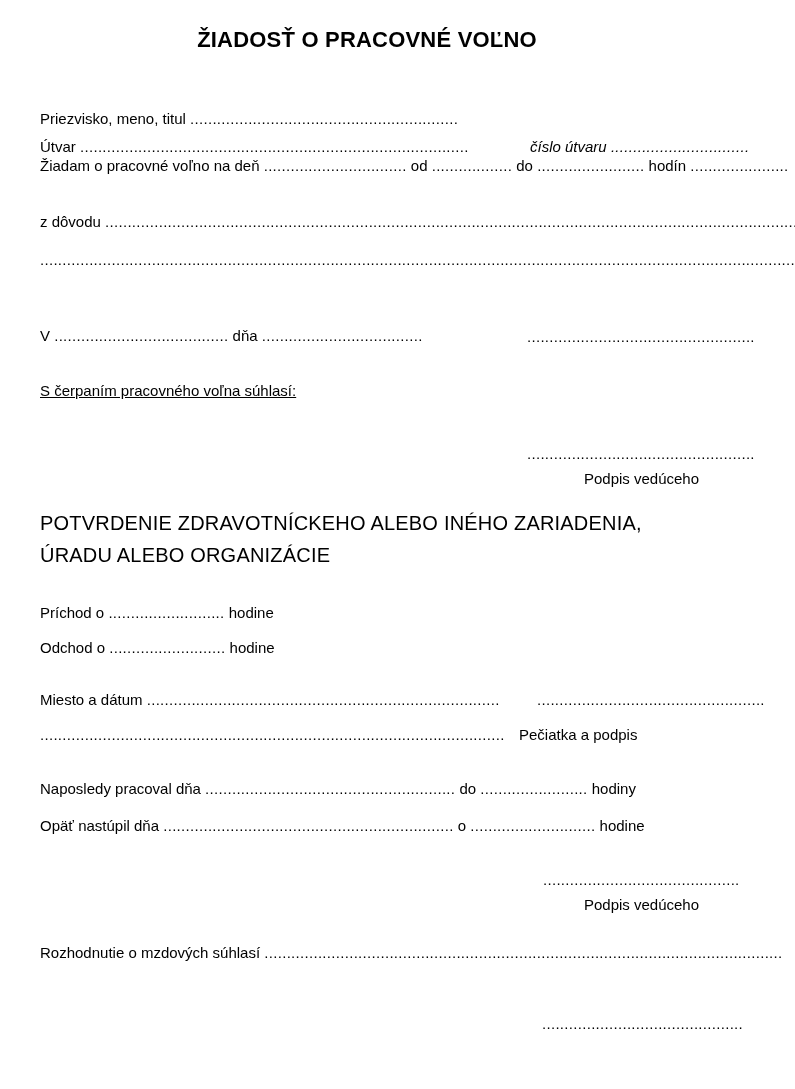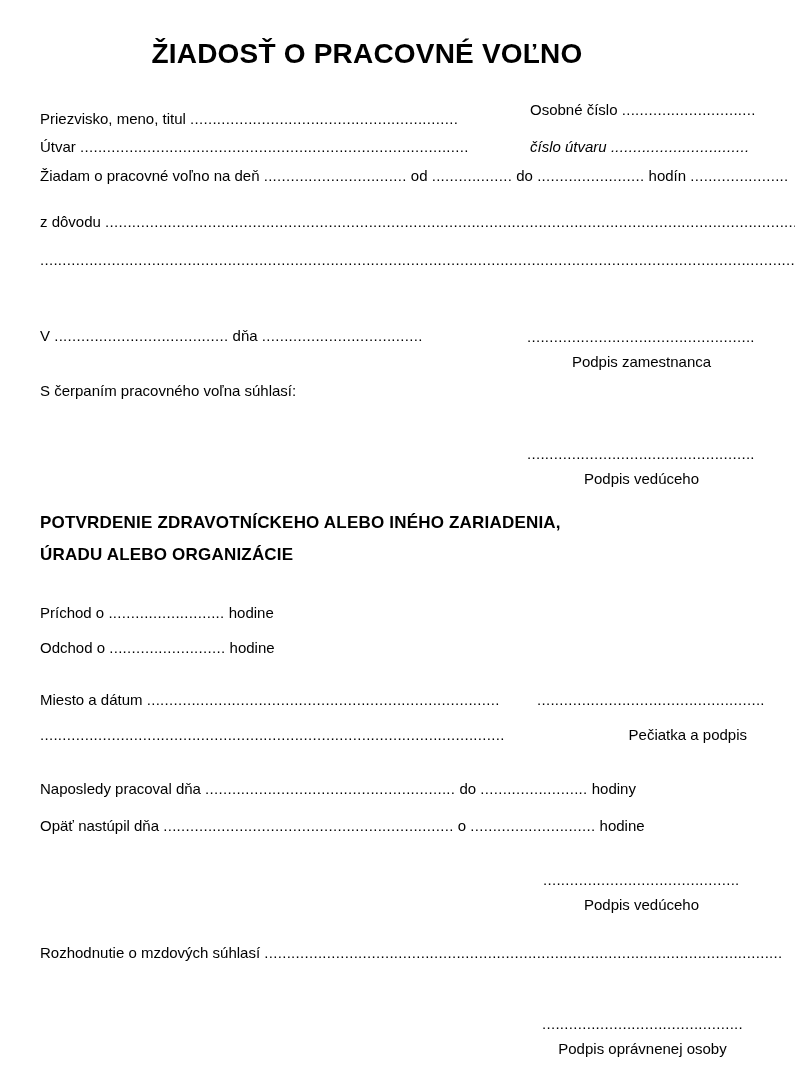--- a/index.html
+++ b/index.html
@@ -8,56 +8,52 @@
     width:795px;height:1089px;
     background:#ffffff;
     font-family:"Liberation Sans", sans-serif;
     font-size:15px;color:#000;
     overflow:hidden;
   }
   .line{position:absolute;white-space:nowrap;line-height:19px;}
   .dots{letter-spacing:.3px;}
   .title{
     position:absolute;top:27px;left:367px;transform:translateX(-50%);
-    font-size:28px;font-weight:bold;white-space:nowrap;letter-spacing:.2px;margin-top:11px;
+    font-size:22px;font-weight:bold;white-space:nowrap;letter-spacing:.2px;
   }
   .h2{
     position:absolute;top:507px;left:40px;right:30px;
-    font-size:17px;font-weight:bold;line-height:32px;letter-spacing:.2px;
+    font-size:20px;font-weight:normal;line-height:32px;letter-spacing:.2px;
   }
   .sig{position:absolute;text-align:center;line-height:19px;}
   .sig .sig-line{white-space:nowrap;overflow:hidden;}
   .sig .sig-label{margin-top:6px;white-space:nowrap;}
 </style>
 </head>
 <body>
 
 <div class="page">
 
   <div class="title">ŽIADOSŤ O PRACOVNÉ VOĽNO</div>
 
   <div class="line" style="top:109px;left:40px;">
     <span>Priezvisko, meno, titul</span>
     <span class="dots">............................................................</span>
   </div>
-  <div class="line" style="top:100px;left:530px;">
-    <span>Osobné číslo</span>
-    <span class="dots">..............................</span>
-  </div>
 
   <div class="line" style="top:137px;left:40px;text-align:center;">
     <span>Útvar</span>
     <span class="dots">.......................................................................................</span>
   </div>
   <div class="line" style="top:137px;left:530px;font-style:italic;">
     <span>číslo útvaru</span>
     <span class="dots">...............................</span>
   </div>
 
-  <div class="line" style="top:166px;left:40px;">
+  <div class="line" style="top:156px;left:40px;">
     <span>Žiadam o pracovné voľno na deň</span>
     <span class="dots">................................</span>
     <span>od</span>
     <span class="dots">..................</span>
     <span>do</span>
     <span class="dots">........................</span>
     <span>hodín</span>
     <span class="dots">......................</span>
   </div>
 
@@ -72,24 +68,23 @@
 
   <div class="line" style="top:326px;left:40px;">
     <span>V</span>
     <span class="dots">.......................................</span>
     <span>dňa</span>
     <span class="dots">....................................</span>
   </div>
 
   <div class="sig" style="top:327px;left:527px;width:229px;">
     <div class="sig-line dots">.......................................................</div>
-    <div class="sig-label">Podpis zamestnanca</div>
   </div>
 
-  <div class="line" style="top:381px;left:40px;">S čerpaním pracovného voľna súhlasí:</div>
+  <div class="line" style="top:381px;left:40px;text-decoration:underline;">S čerpaním pracovného voľna súhlasí:</div>
 
   <div class="sig" style="top:444px;left:527px;width:229px;">
     <div class="sig-line dots">.......................................................</div>
     <div class="sig-label">Podpis vedúceho</div>
   </div>
 
   <div class="h2">
     <div>POTVRDENIE ZDRAVOTNÍCKEHO ALEBO INÉHO ZARIADENIA,</div>
     <div>ÚRADU ALEBO ORGANIZÁCIE</div>
   </div>
@@ -109,21 +104,21 @@
   <div class="line" style="top:690px;left:40px;">
     <span>Miesto a dátum</span>
     <span class="dots">...............................................................................</span>
   </div>
   <div class="line" style="top:690px;left:537px;">
     <span class="dots">...................................................</span>
   </div>
   <div class="line" style="top:725px;left:40px;">
     <span class="dots">........................................................................................................</span>
   </div>
-  <div class="line" style="top:725px;left:532px;width:215px;text-align:right;">Pečiatka a podpis</div>
+  <div class="line" style="top:725px;left:519px;width:215px;text-align:left;">Pečiatka a podpis</div>
 
   <div class="line" style="top:816px;left:40px;">
     <span>Opäť nastúpil dňa</span>
     <span class="dots">.................................................................</span>
     <span>o</span>
     <span class="dots">............................</span>
     <span>hodine</span>
   </div>
 
   <div class="line" style="top:779px;left:40px;">
@@ -139,16 +134,15 @@
     <div class="sig-label">Podpis vedúceho</div>
   </div>
 
   <div class="line" style="top:943px;left:40px;">
     <span>Rozhodnutie o mzdových súhlasí</span>
     <span class="dots">....................................................................................................................</span>
   </div>
 
   <div class="sig" style="top:1014px;left:542px;width:201px;">
     <div class="sig-line dots">................................................</div>
-    <div class="sig-label">Podpis oprávnenej osoby</div>
   </div>
 
 </div>
 
 </body></html>

